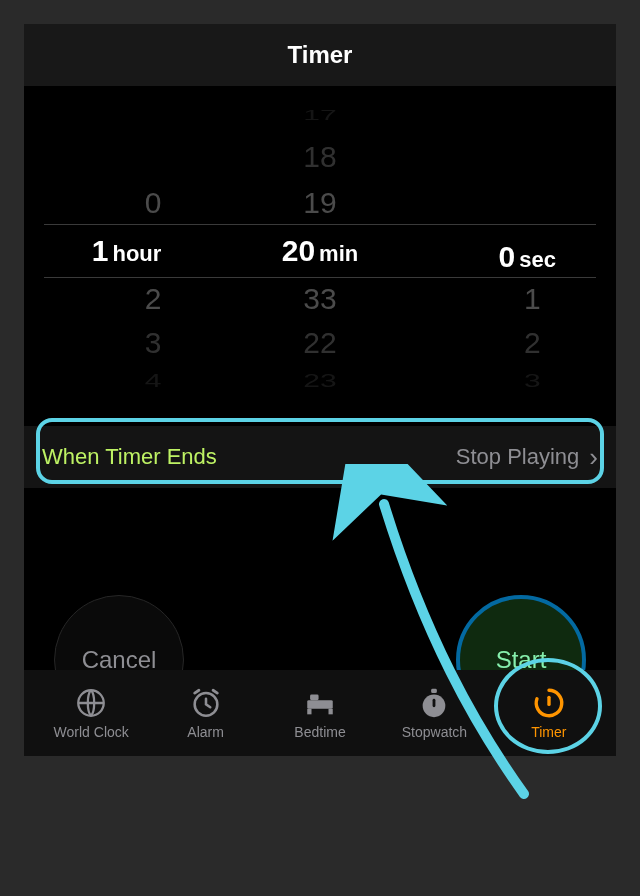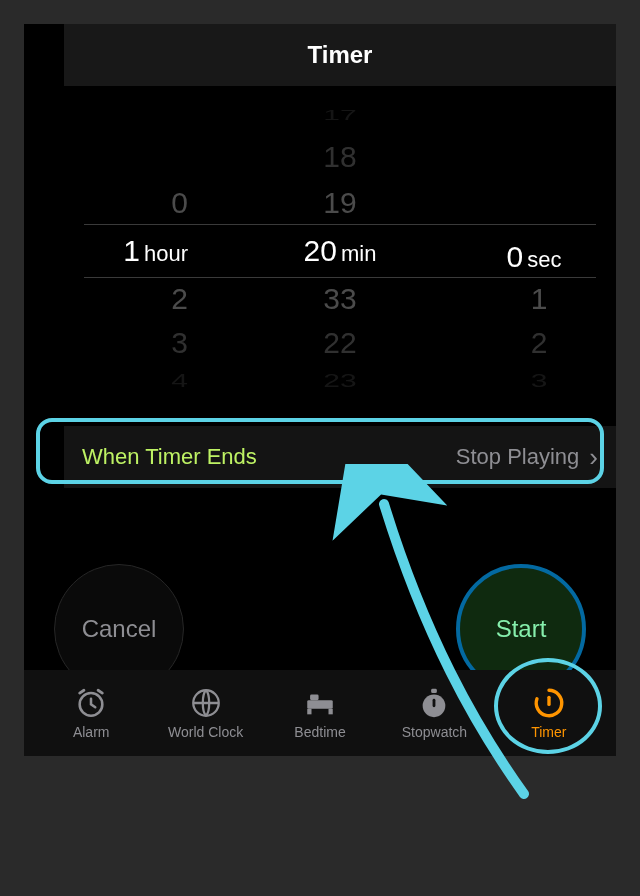--- a/index.html
+++ b/index.html
@@ -1,37 +1,37 @@
 <!DOCTYPE html>
 <html><head>
 <meta charset="utf-8">
 <style>
   * { box-sizing: border-box; margin: 0; padding: 0; font-family: -apple-system, "Helvetica Neue", Arial, sans-serif; }
   body { background:#2a2a2a; width:640px; height:896px; overflow:hidden; }
-  .frame { position:absolute; left:24px; top:24px; width:592px; height:732px; background:#000;padding-left:40px; }
+  .frame { position:absolute; left:24px; top:24px; width:592px; height:732px; background:#000; }
   .navbar { position:relative; height:62px; background:#181818; display:flex; align-items:center; justify-content:center; }
   .navbar-title { color:#fff; font-size:24px; font-weight:600; }
   .picker { position:relative; height:310px; margin-top:10px; overflow:hidden; }
   .picker-center { position:absolute; left:20px; right:20px; top:128px; height:54px; border-top:1px solid #3a3a3a; border-bottom:1px solid #3a3a3a; }
   .picker-cols { position:absolute; inset:0; display:flex; }
   .pcol { flex:1; position:relative; }
   .prow { position:absolute; left:0; right:0; height:50px; line-height:50px; text-align:center; font-size:30px; color:#6b6b6b; font-weight:300; }
-  .prow.sel { color:#fff; font-weight:400; font-size:30px; }
+  .prow.sel { color:#fff; font-weight:700; font-size:30px; }
   .prow .unit { font-size:22px; margin-left:4px; }
   .pc-hours .prow { padding-right:60px; text-align:right; }
   .pc-hours .prow.sel { text-align:right; padding-right:60px; }
   .pc-min .prow { text-align:center; }
   .pc-sec .prow { text-align:center; padding-left:30px; }
   .pc-sec .prow.sel { padding-left:20px; }
   .row-option { position:relative; margin-top:20px; height:62px; background:#141414; display:flex; align-items:center; padding:0 18px; }
   .row-option .lbl { color:#bef264; font-size:22px; flex:1; }
   .row-option .val { color:#8e8e93; font-size:22px; margin-right:10px; }
   .chev { color:#8e8e93; font-size:26px; font-weight:300; }
   .highlight-ring { position:absolute; left:12px; top:394px; width:568px; height:66px; border:4px solid #5cd3e6; border-radius:16px; pointer-events:none; z-index:50; }
-  .btnrow { position:absolute; left:0; right:0; top:520px; height:170px; }
+  .btnrow { position:absolute; left:0; right:0; top:551px; height:170px; }
   .circlebtn { position:absolute; width:130px; height:130px; border-radius:50%; display:flex; align-items:center; justify-content:center; font-size:24px; }
   .cancel { left:30px; top:20px; background:#0a0a0a; border:1px solid #262626; color:#8e8e93; }
   .start { right:30px; top:20px; background:#0f2a0f; color:#86efac; border:4px solid #0369a1; }
   .start::before { content:""; position:absolute; inset:-5px; border-radius:50%; background:radial-gradient(circle,#1a3a1a 0%,#0d200d 70%,#0a160a 100%); z-index:-1; }
   .tabbar { position:absolute; left:0; right:0; bottom:0; height:86px; background:#101010; display:flex; align-items:center; justify-content:space-around; padding:0 10px; }
   .tab { flex:1; display:flex; flex-direction:column; align-items:center; gap:4px; color:#8e8e93; font-size:14px; position:relative; }
   .tab.active { color:#ff9500; }
   .tabicon { width:38px; height:34px; display:flex; align-items:center; justify-content:center; }
   .tabicon svg { width:34px; height:34px; }
   .highlight-circle { position:absolute; right:14px; bottom:2px; width:108px; height:96px; border:4px solid #5cd3e6; border-radius:50%; pointer-events:none; z-index:60; }
@@ -106,36 +106,36 @@
       <marker id="ah" markerWidth="12" markerHeight="12" refX="2" refY="6" orient="auto">
         <path d="M0,0 L12,6 L0,12 L3,6 Z" fill="#5cd3e6"></path>
       </marker>
     </defs>
     <path d="M 230 330 C 180 260, 130 170, 90 40" stroke="#5cd3e6" stroke-width="10" fill="none" marker-end="url(#ah)" stroke-linecap="round"></path>
   </svg>
 
   <div class="tabbar">
     <div class="tab">
       <div class="tabicon">
+        <svg viewBox="0 0 24 24" fill="none" stroke="#8e8e93" stroke-width="1.6">
+          <circle cx="12" cy="12" r="9"></circle>
+            <path d="M3 12h18M12 3c3 3 3 15 0 18M12 3c-3 3-3 15 0 18"></path>
+        </svg>
+      </div>
+      <span>World Clock</span>
+    </div>
+    <div class="tab">
+      <div class="tabicon">
         <svg viewBox="0 0 24 24" fill="#8e8e93">
           <circle cx="12" cy="13" r="8" fill="none" stroke="#8e8e93" stroke-width="1.8"></circle>
           <path d="M12 9v4l3 2" stroke="#8e8e93" stroke-width="1.8" fill="none" stroke-linecap="round"></path>
           <path d="M4 5l3-2M20 5l-3-2" stroke="#8e8e93" stroke-width="2" stroke-linecap="round"></path>
         </svg>
       </div>
       <span>Alarm</span>
-    </div>
-    <div class="tab">
-      <div class="tabicon">
-        <svg viewBox="0 0 24 24" fill="none" stroke="#8e8e93" stroke-width="1.6">
-          <circle cx="12" cy="12" r="9"></circle>
-            <path d="M3 12h18M12 3c3 3 3 15 0 18M12 3c-3 3-3 15 0 18"></path>
-        </svg>
-      </div>
-      <span>World Clock</span>
     </div>
     <div class="tab">
       <div class="tabicon">
         <svg viewBox="0 0 24 24" fill="#8e8e93">
           <rect x="3" y="10" width="18" height="6" rx="1"></rect>
           <rect x="3" y="16" width="3" height="4"></rect>
             <rect x="18" y="16" width="3" height="4"></rect>
           <rect x="5" y="6" width="6" height="4" rx="1"></rect>
         </svg>
       </div>

